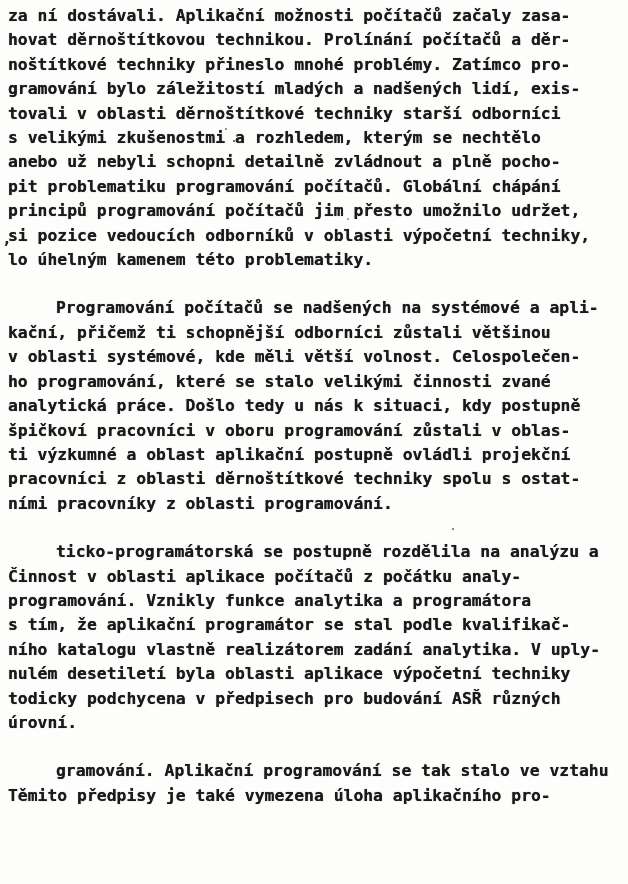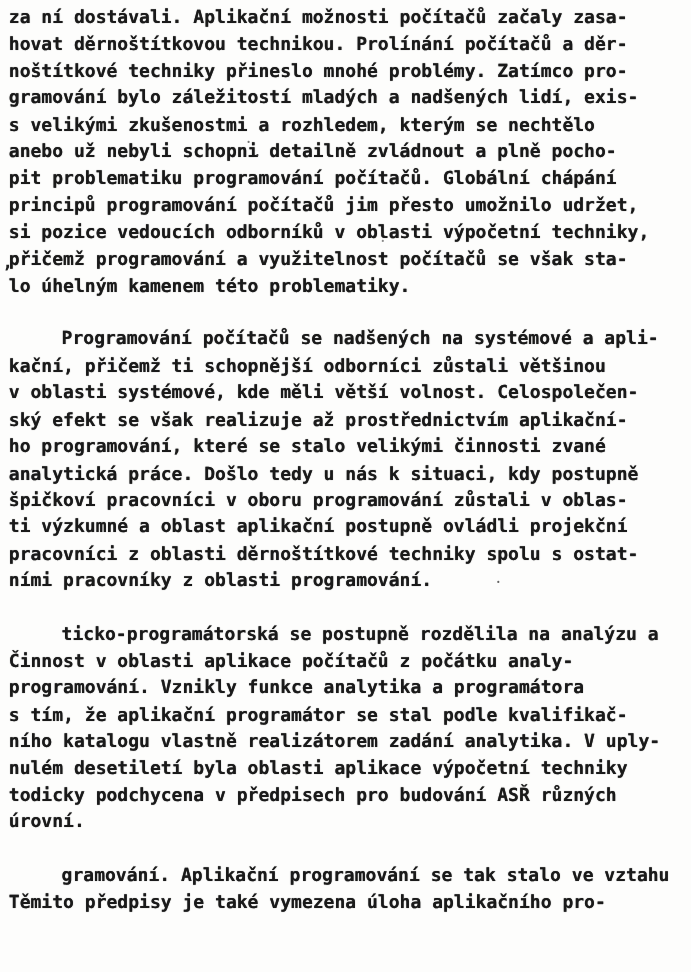--- a/index.html
+++ b/index.html
@@ -61,33 +61,32 @@
 </head>
 <body style="background: rgb(253, 253, 252);">
 
 <div class="page" style="color: rgb(26, 26, 26);">
   <div>
       <div class="paragraph">
         <div class="line">za ní dostávali. Aplikační možnosti počítačů začaly zasa-</div>
         <div class="line">hovat děrnoštítkovou technikou. Prolínání počítačů a děr-</div>
         <div class="line">noštítkové techniky přineslo mnohé problémy. Zatímco pro-</div>
         <div class="line">gramování bylo záležitostí mladých a nadšených lidí, exis-</div>
+        <div class="line">tovali v oblasti děrnoštítkové techniky starší odborníci</div>
         <div class="line">s velikými zkušenostmi a rozhledem, kterým se nechtělo</div>
         <div class="line">anebo už nebyli schopni detailně zvládnout a plně pocho-</div>
         <div class="line">pit problematiku programování počítačů. Globální chápání</div>
         <div class="line">principů programování počítačů jim přesto umožnilo udržet,</div>
         <div class="line">si pozice vedoucích odborníků v oblasti výpočetní techniky,</div>
-        <div class="line">přičemž programování a využitelnost počítačů se však sta-</div>
         <div class="line">lo úhelným kamenem této problematiky.</div>
       </div>
       <div class="paragraph indent">
         <div class="line">Programování počítačů se nadšených na systémové a apli-</div>
         <div class="line">kační, přičemž ti schopnější odborníci zůstali většinou</div>
         <div class="line">v oblasti systémové, kde měli větší volnost. Celospolečen-</div>
-        <div class="line">ský efekt se však realizuje až prostřednictvím aplikační-</div>
         <div class="line">ho programování, které se stalo velikými činnosti zvané</div>
         <div class="line">analytická práce. Došlo tedy u nás k situaci, kdy postupně</div>
         <div class="line">špičkoví pracovníci v oboru programování zůstali v oblas-</div>
         <div class="line">ti výzkumné a oblast aplikační postupně ovládli projekční</div>
         <div class="line">pracovníci z oblasti děrnoštítkové techniky spolu s ostat-</div>
         <div class="line">ními pracovníky z oblasti programování.</div>
       </div>
       <div class="paragraph indent">
         <div class="line">ticko-programátorská se postupně rozdělila na analýzu a</div>
         <div class="line">Činnost v oblasti aplikace počítačů z počátku analy-</div>

